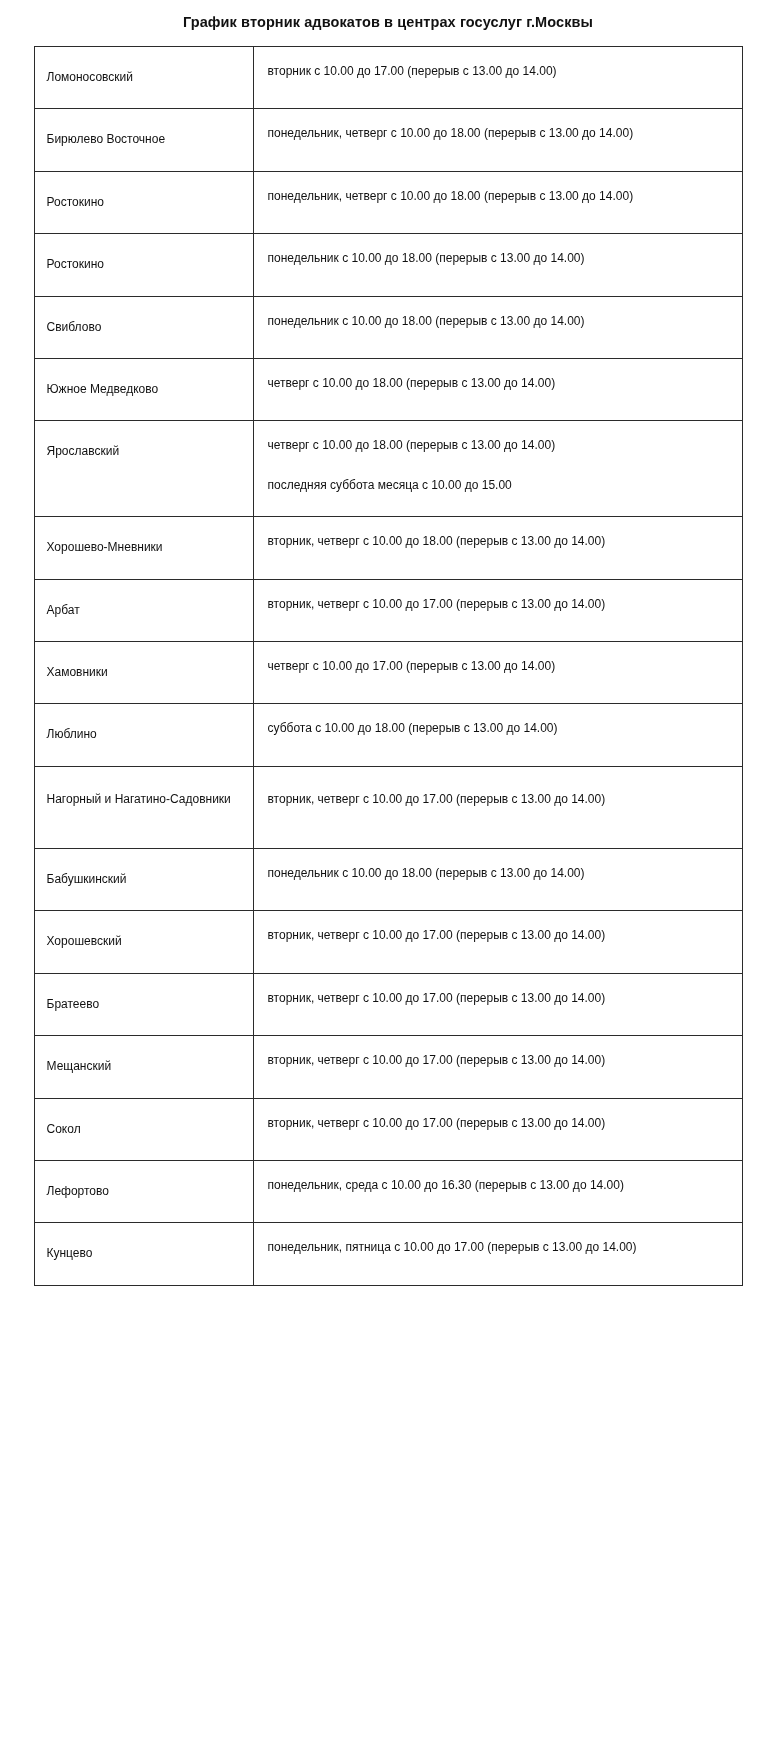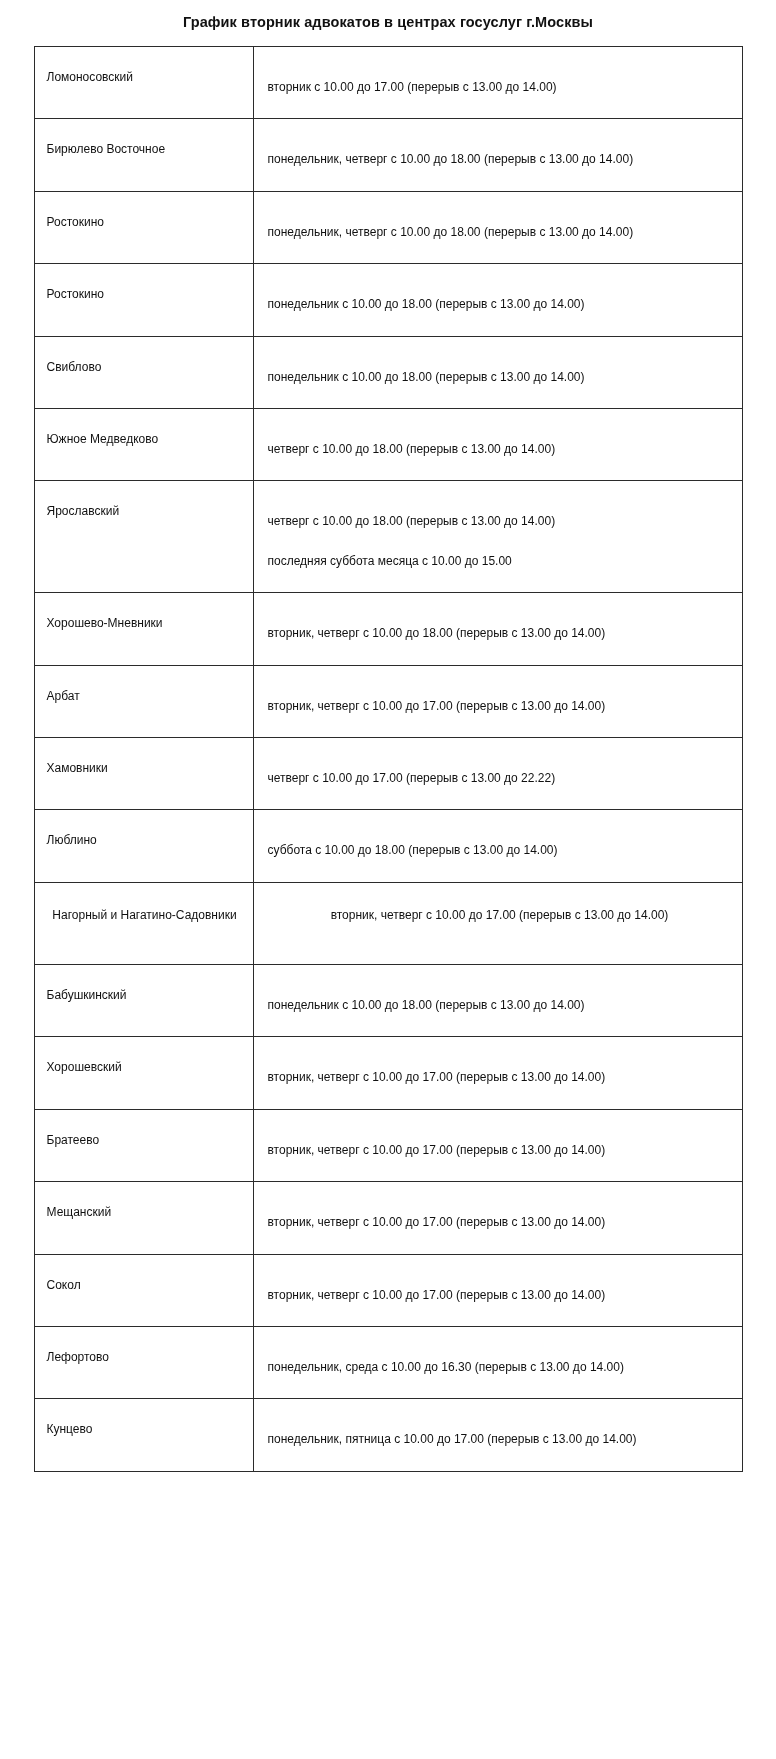--- a/index.html
+++ b/index.html
@@ -37,32 +37,31 @@
     font-size: 12px;
     line-height: 1.45;
     color: #111111;
   }
   td.district {
     width: 196px;
     padding: 22px 10px 22px 12px;
   }
   td.hours {
     width: 464px;
-    padding: 32px 10px 22px 14px;
+    padding: 16px 10px 22px 14px;
   }
   td.hours .line {
     margin: 0;
   }
   td.hours .line + .line {
     margin-top: 22px;
   }
   .row-tall td {
     padding-top: 24px;
     padding-bottom: 40px;
-    text-align: center;
   }
 </style>
 </head>
 <body>
 
 <div class="page">
 
   <div class="doc-title">График вторник адвокатов в центрах госуслуг г.Москвы</div>
 
   <table class="schedule">
@@ -118,21 +117,21 @@
         </tr>
         <tr>
           <td class="district">Арбат</td>
           <td class="hours">
             <div class="line">вторник, четверг с 10.00 до 17.00 (перерыв с 13.00 до 14.00)</div>
           </td>
         </tr>
         <tr>
           <td class="district">Хамовники</td>
           <td class="hours">
-            <div class="line">четверг с 10.00 до 17.00 (перерыв с 13.00 до 22.22)</div>
+            <div class="line">четверг с 10.00 до 17.00 (перерыв с 13.00 до 14.00)</div>
           </td>
         </tr>
         <tr>
           <td class="district">Люблино</td>
           <td class="hours">
             <div class="line">суббота с 10.00 до 18.00 (перерыв с 13.00 до 14.00)</div>
           </td>
         </tr>
         <tr class="row-tall">
           <td class="district">Нагорный и Нагатино-Садовники</td>

